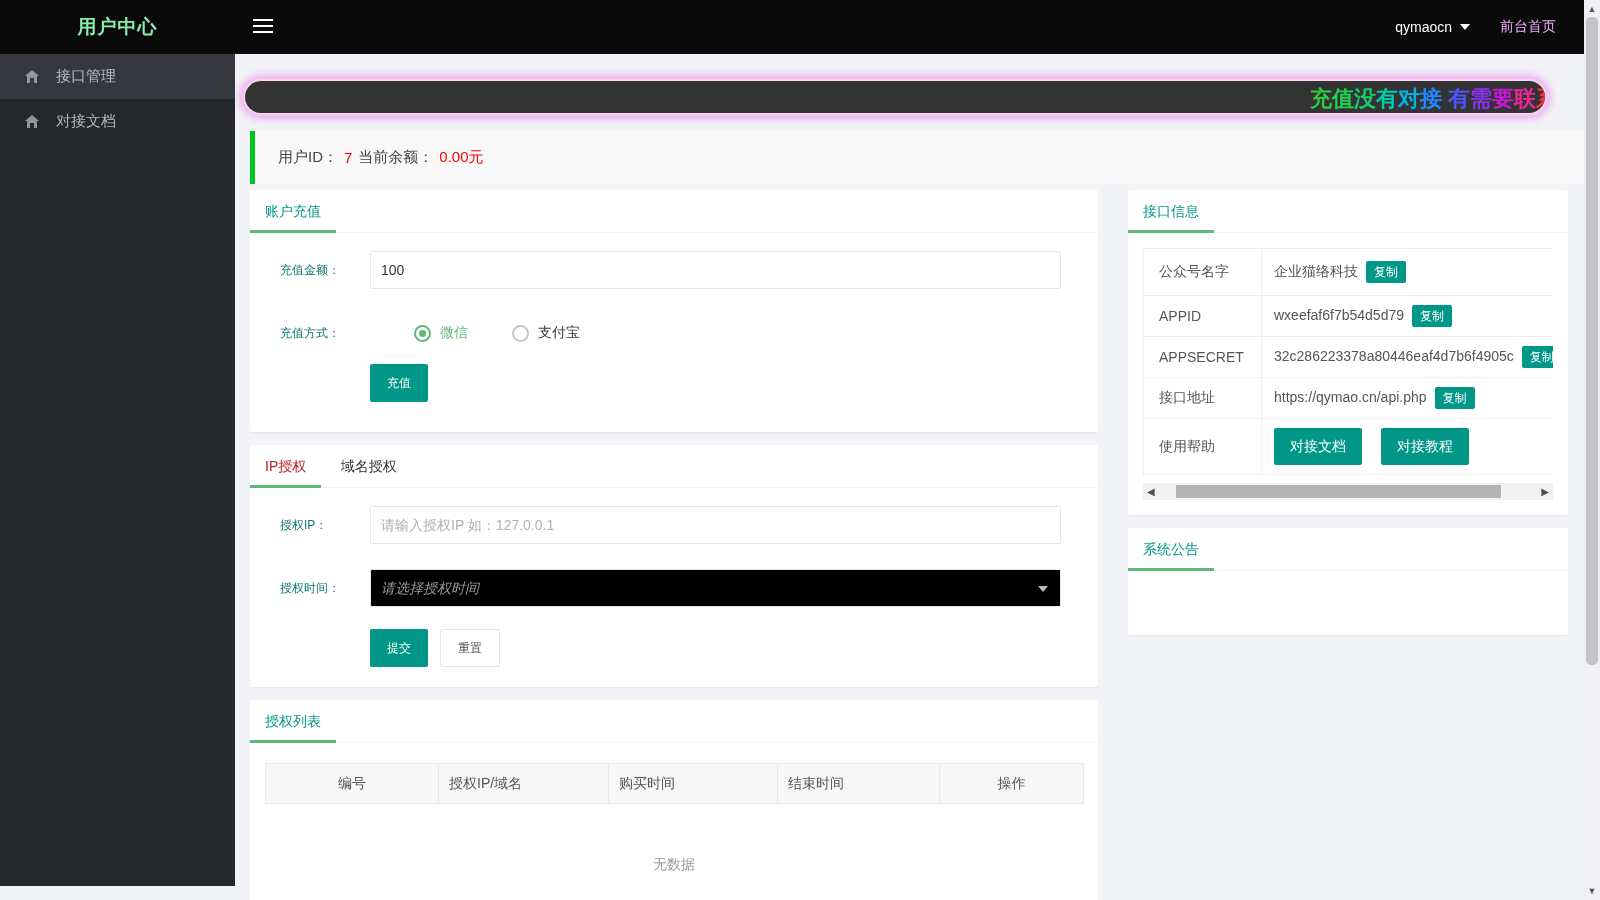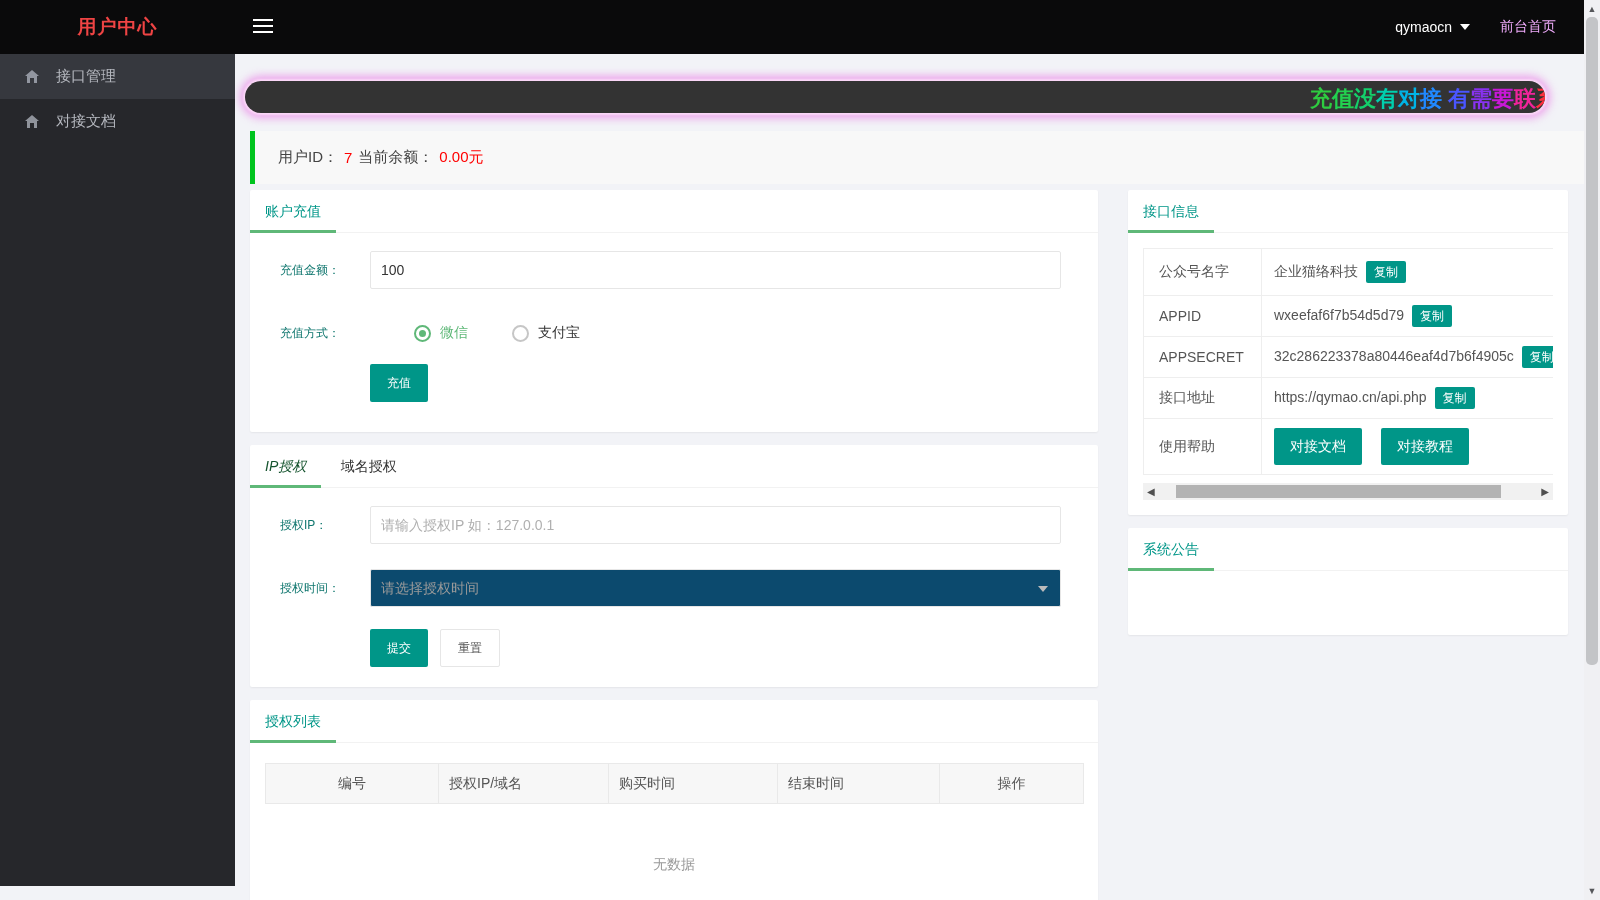--- a/index.html
+++ b/index.html
@@ -2,21 +2,21 @@
 <html><head>
 <meta charset="utf-8">
 <style>
   * { margin:0; padding:0; box-sizing:border-box; }
   html,body { width:1600px; height:900px; overflow:hidden; }
   body { font-family:"Liberation Sans","DejaVu Sans",sans-serif; background:#f2f3f7; position:relative; }
 
   
   .header { position:absolute; top:0; left:0; width:1600px; height:54px; background:#0a0a0b; z-index:6; }
   .logo { position:absolute; left:0; top:0; width:235px; height:54px; line-height:54px; text-align:center;
-          color:#ef4444; font-size:19px; font-weight:bold; letter-spacing:1px; }
+          color:#86efac; font-size:19px; font-weight:bold; letter-spacing:1px; }
   .hamburger { position:absolute; left:253px; top:19px; width:20px; height:16px; cursor:pointer; }
   .hamburger i { display:block; height:2px; background:#fff; margin-bottom:4px; }
   .header-right { position:absolute; right:44px; top:0; height:54px; display:flex; align-items:center; }
   .hr-user { color:#fff; font-size:14px; margin-right:30px; cursor:pointer; display:flex; align-items:center; }
   .caret-down { display:inline-block; width:0; height:0; margin-left:8px;
                 border-left:5px solid transparent; border-right:5px solid transparent; border-top:6px solid #fff; }
   .hr-link { color:#f0abfc; font-size:14px; cursor:pointer; }
 
   
   .sidebar { position:absolute; top:54px; left:0; width:235px; height:832px; background:#26272b; z-index:5; }
@@ -39,31 +39,31 @@
   .quote span { margin-right:6px; }
 
   
   .col-left  { position:absolute; left:15px;  top:136px; width:848px; }
   .col-right { position:absolute; left:893px; top:136px; width:440px; }
   .card { background:#fff; border-radius:2px; box-shadow:0 1px 2px rgba(0,0,0,.06); margin-bottom:13px; overflow:hidden; }
   .card-head { height:43px; border-bottom:1px solid #f2f2f2; white-space:nowrap; }
   .card-title { display:inline-block; height:43px; line-height:42px; padding:0 15px; font-size:14px;
                 color:#009688; border-bottom:3px solid #5FB878; }
   .tab { display:inline-block; height:43px; line-height:42px; padding:0 15px; font-size:14px; color:#333; cursor:pointer; }
-  .tab.active { color:#14532d; border-bottom:3px solid #5FB878;font-style:italic; }
+  .tab.active { color:#b91c1c; border-bottom:3px solid #5FB878; }
 
   .form { padding:15px 15px 18px 15px; }
   .form-row { display:flex; align-items:center; margin-top:20px; }
   .form-row:first-child { margin-top:3px; }
   .f-label { width:90px; margin-left:15px; flex:none; font-size:12px; color:#0f766e; }
   .f-input { width:691px; height:38px; border:1px solid #e6e6e6; border-radius:2px; padding:0 10px;
              font-size:14px; color:#333; background:#fff; font-family:inherit; }
   .f-input::placeholder { color:#b0b0b0; }
   .f-select { position:relative; width:691px; height:38px; border:1px solid #e6e6e6; border-radius:2px;
-              line-height:36px; padding-left:10px; font-size:14px; color:#999; background:#0c4a6e; cursor:pointer; }
+              line-height:36px; padding-left:10px; font-size:14px; color:#999; background:#000000; cursor:pointer;font-style:italic; }
   .sel-caret { position:absolute; right:12px; top:16px; width:0; height:0;
                border-left:5px solid transparent; border-right:5px solid transparent; border-top:6px solid #bbb; }
   .btn { display:inline-block; height:38px; line-height:38px; padding:0 17px; border:none; border-radius:2px;
          font-size:12px; color:#fff; background:#009688; cursor:pointer; font-family:inherit; }
   .btn-plain { background:#fff; border:1px solid #e6e6e6; color:#555; margin-left:12px; line-height:36px; }
   .btn-indent { margin-left:105px; }
   .btn-orange { background:#FF5722; }
 
   .radio-group { display:flex; align-items:center; }
   .radio { display:flex; align-items:center; margin-right:44px; cursor:pointer; }

